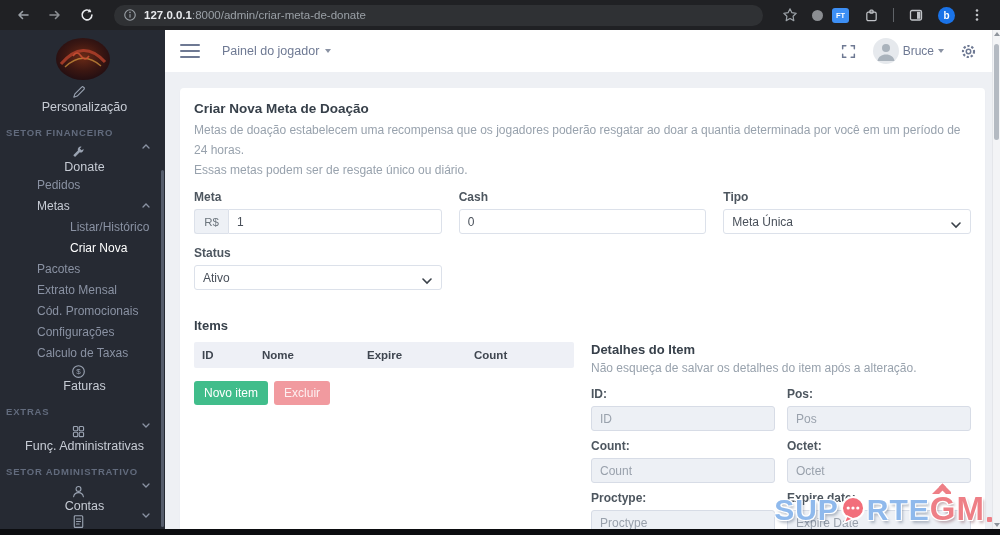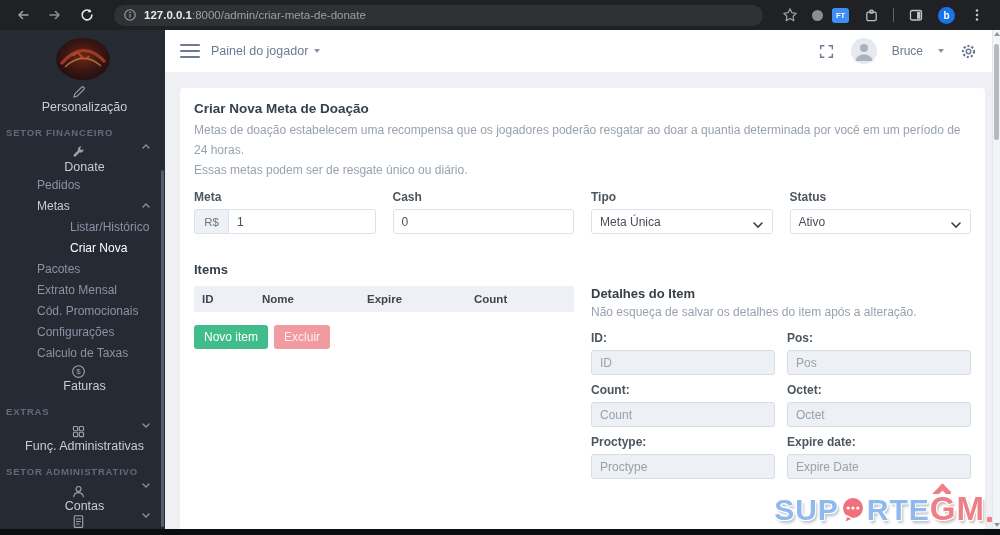--- a/index.html
+++ b/index.html
@@ -34,34 +34,34 @@
   .s-subsub { height:21px; display:flex; align-items:center; padding-left:70px; color:#8a92a3; font-size:12px; cursor:pointer; }
   .s-subsub.active { color:#ffffff; }
   .chev { position:absolute; right:15px; color:#8a92a3; display:flex; }
   .sb-thumb { position:absolute; right:1px; top:140px; bottom:2px; width:3px; background:#565d6c; border-radius:2px; }
 
   
   .main { position:absolute; left:165px; right:8px; top:0; bottom:0; }
   .topbar { position:absolute; top:0; left:0; right:0; height:42px; background:#fff; display:flex; align-items:center; padding:0 15px; z-index:5; }
   .hamburger { width:20px; height:14px; display:flex; flex-direction:column; justify-content:space-between; cursor:pointer; }
   .hamburger i { display:block; height:2px; background:#6e7993; border-radius:1px; }
-  .tb-menu { display:flex; align-items:center; gap:6px; margin-left:11px; color:#6e7993; font-size:12.5px; cursor:pointer; }
+  .tb-menu { display:flex; align-items:center; gap:6px; margin-left:22px; color:#6e7993; font-size:12.5px; cursor:pointer; }
   .tb-right { margin-left:auto; display:flex; align-items:center; gap:16px; }
   .avatar { width:26px; height:26px; border-radius:50%; background:#e6e9ed; overflow:hidden; display:flex; align-items:flex-end; justify-content:center; }
-  .tb-user { display:flex; align-items:center; gap:15px; color:#6e7993; font-size:12px; cursor:pointer; }
+  .tb-user { display:flex; align-items:center; gap:4px; color:#6e7993; font-size:12px; cursor:pointer; }
   .caret { width:0; height:0; border-left:3.5px solid transparent; border-right:3.5px solid transparent; border-top:4px solid #8a92a3; display:inline-block; }
 
   .content { position:absolute; top:42px; left:0; right:0; bottom:0; background:#eef0f4; overflow:hidden; }
   .card { margin:16px 7px 0 15px; background:#fff; border-radius:4px; padding:13px 14px 20px 14px; box-shadow:0 1px 2px rgba(60,70,90,.04); min-height:560px; }
   .card-title { font-size:13.5px; font-weight:700; color:#37404a; }
   .card-sub { font-size:12px; color:#98a2ad; line-height:20px; }
   .card-sub.first { margin-top:4px; }
   .mb-gap { margin-bottom:10px; }
 
-  .form-grid { display:grid; grid-template-columns:1fr 1fr 1fr 1fr; column-gap:17px; margin-top:10px; }
+  .form-grid { display:grid; grid-template-columns:1fr 1fr 1fr; column-gap:17px; margin-top:10px; }
   .fld { margin-bottom:12px; }
   .fld label { display:block; font-size:12px; font-weight:600; color:#4d565f; margin-bottom:5px; }
   .ctrl { height:25px; width:100%; border:1px solid #dce1ea; border-radius:3px; font-size:12px; color:#49505a; padding:0 8px; background:#fff; font-family:inherit; outline:none; }
   .igroup { display:flex; }
   .iaddon { width:34px; background:#eef1f6; border:1px solid #dce1ea; border-right:none; border-radius:3px 0 0 3px; display:flex; align-items:center; justify-content:center; font-size:11.5px; color:#6c757d; }
   .igroup .ctrl { border-radius:0 3px 3px 0; flex:1; }
   .selectbox { position:relative; height:25px; border:1px solid #dce1ea; border-radius:3px; display:flex; align-items:center; padding:0 26px 0 8px; font-size:12px; color:#49505a; cursor:pointer; background:#fff; }
   .selectbox .sel-chev { position:absolute; right:9px; top:8px; }
 
   .items-heading { font-size:13px; font-weight:700; color:#37404a; margin-top:16px; }

